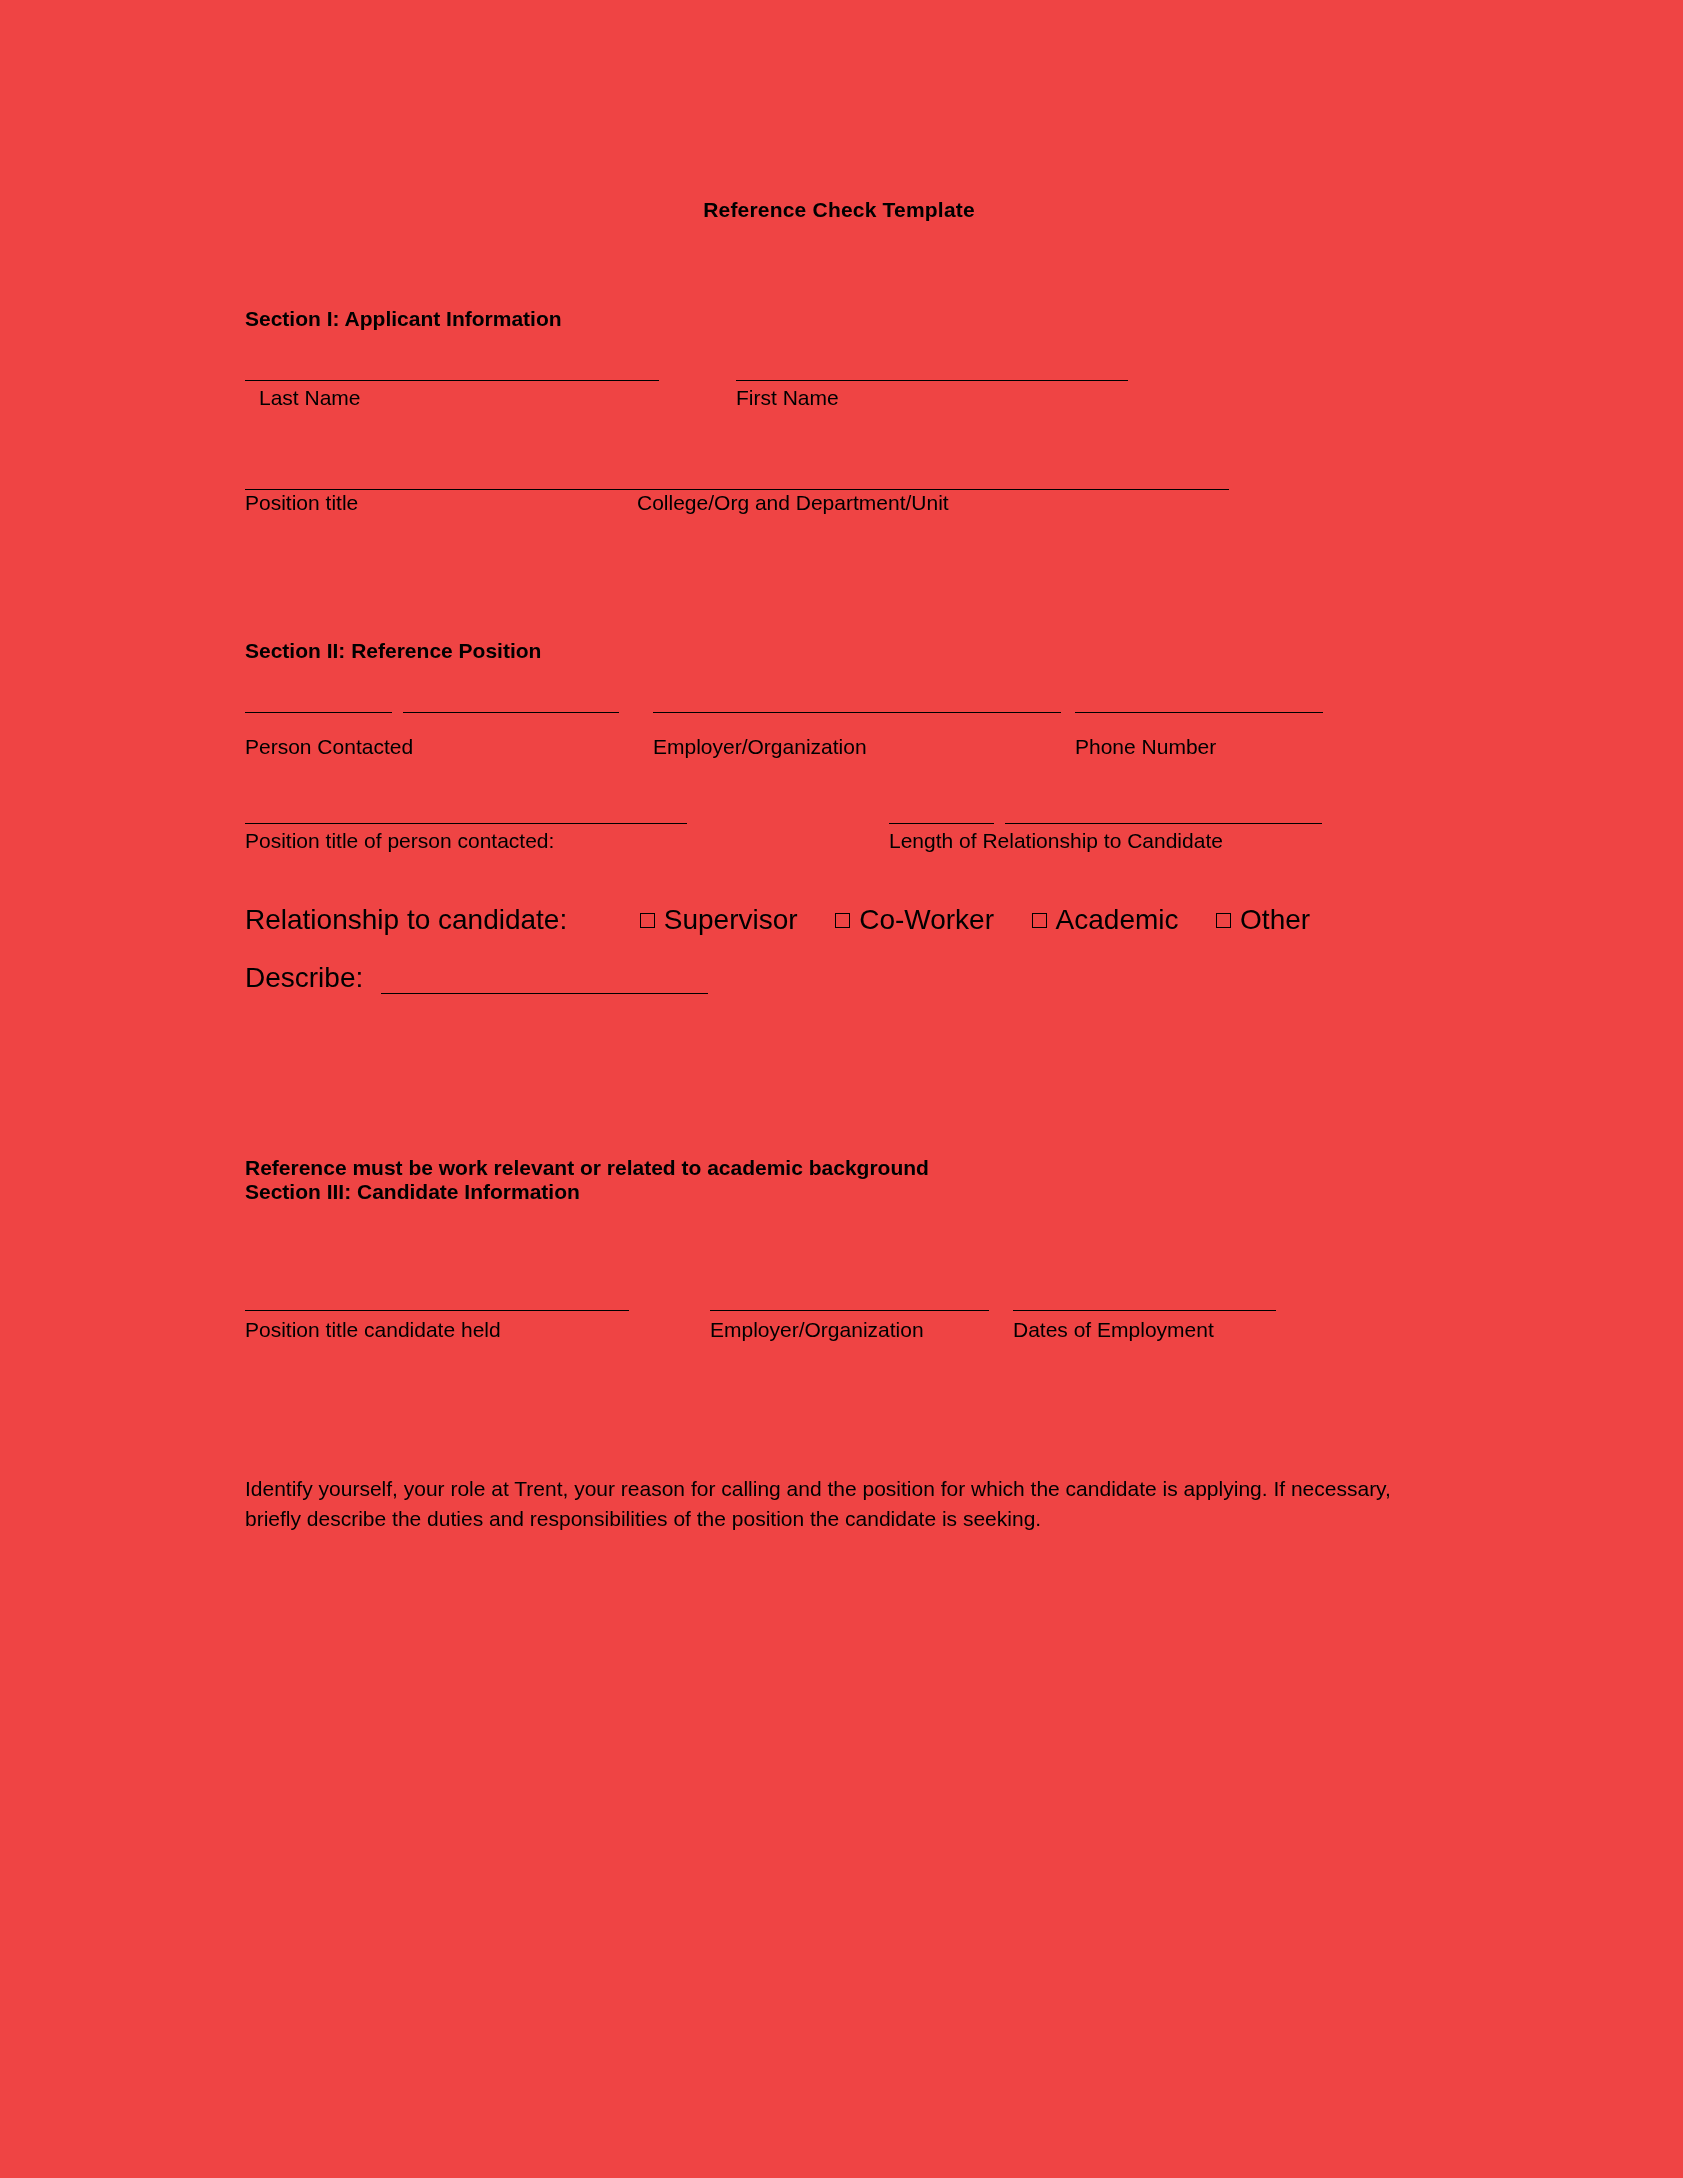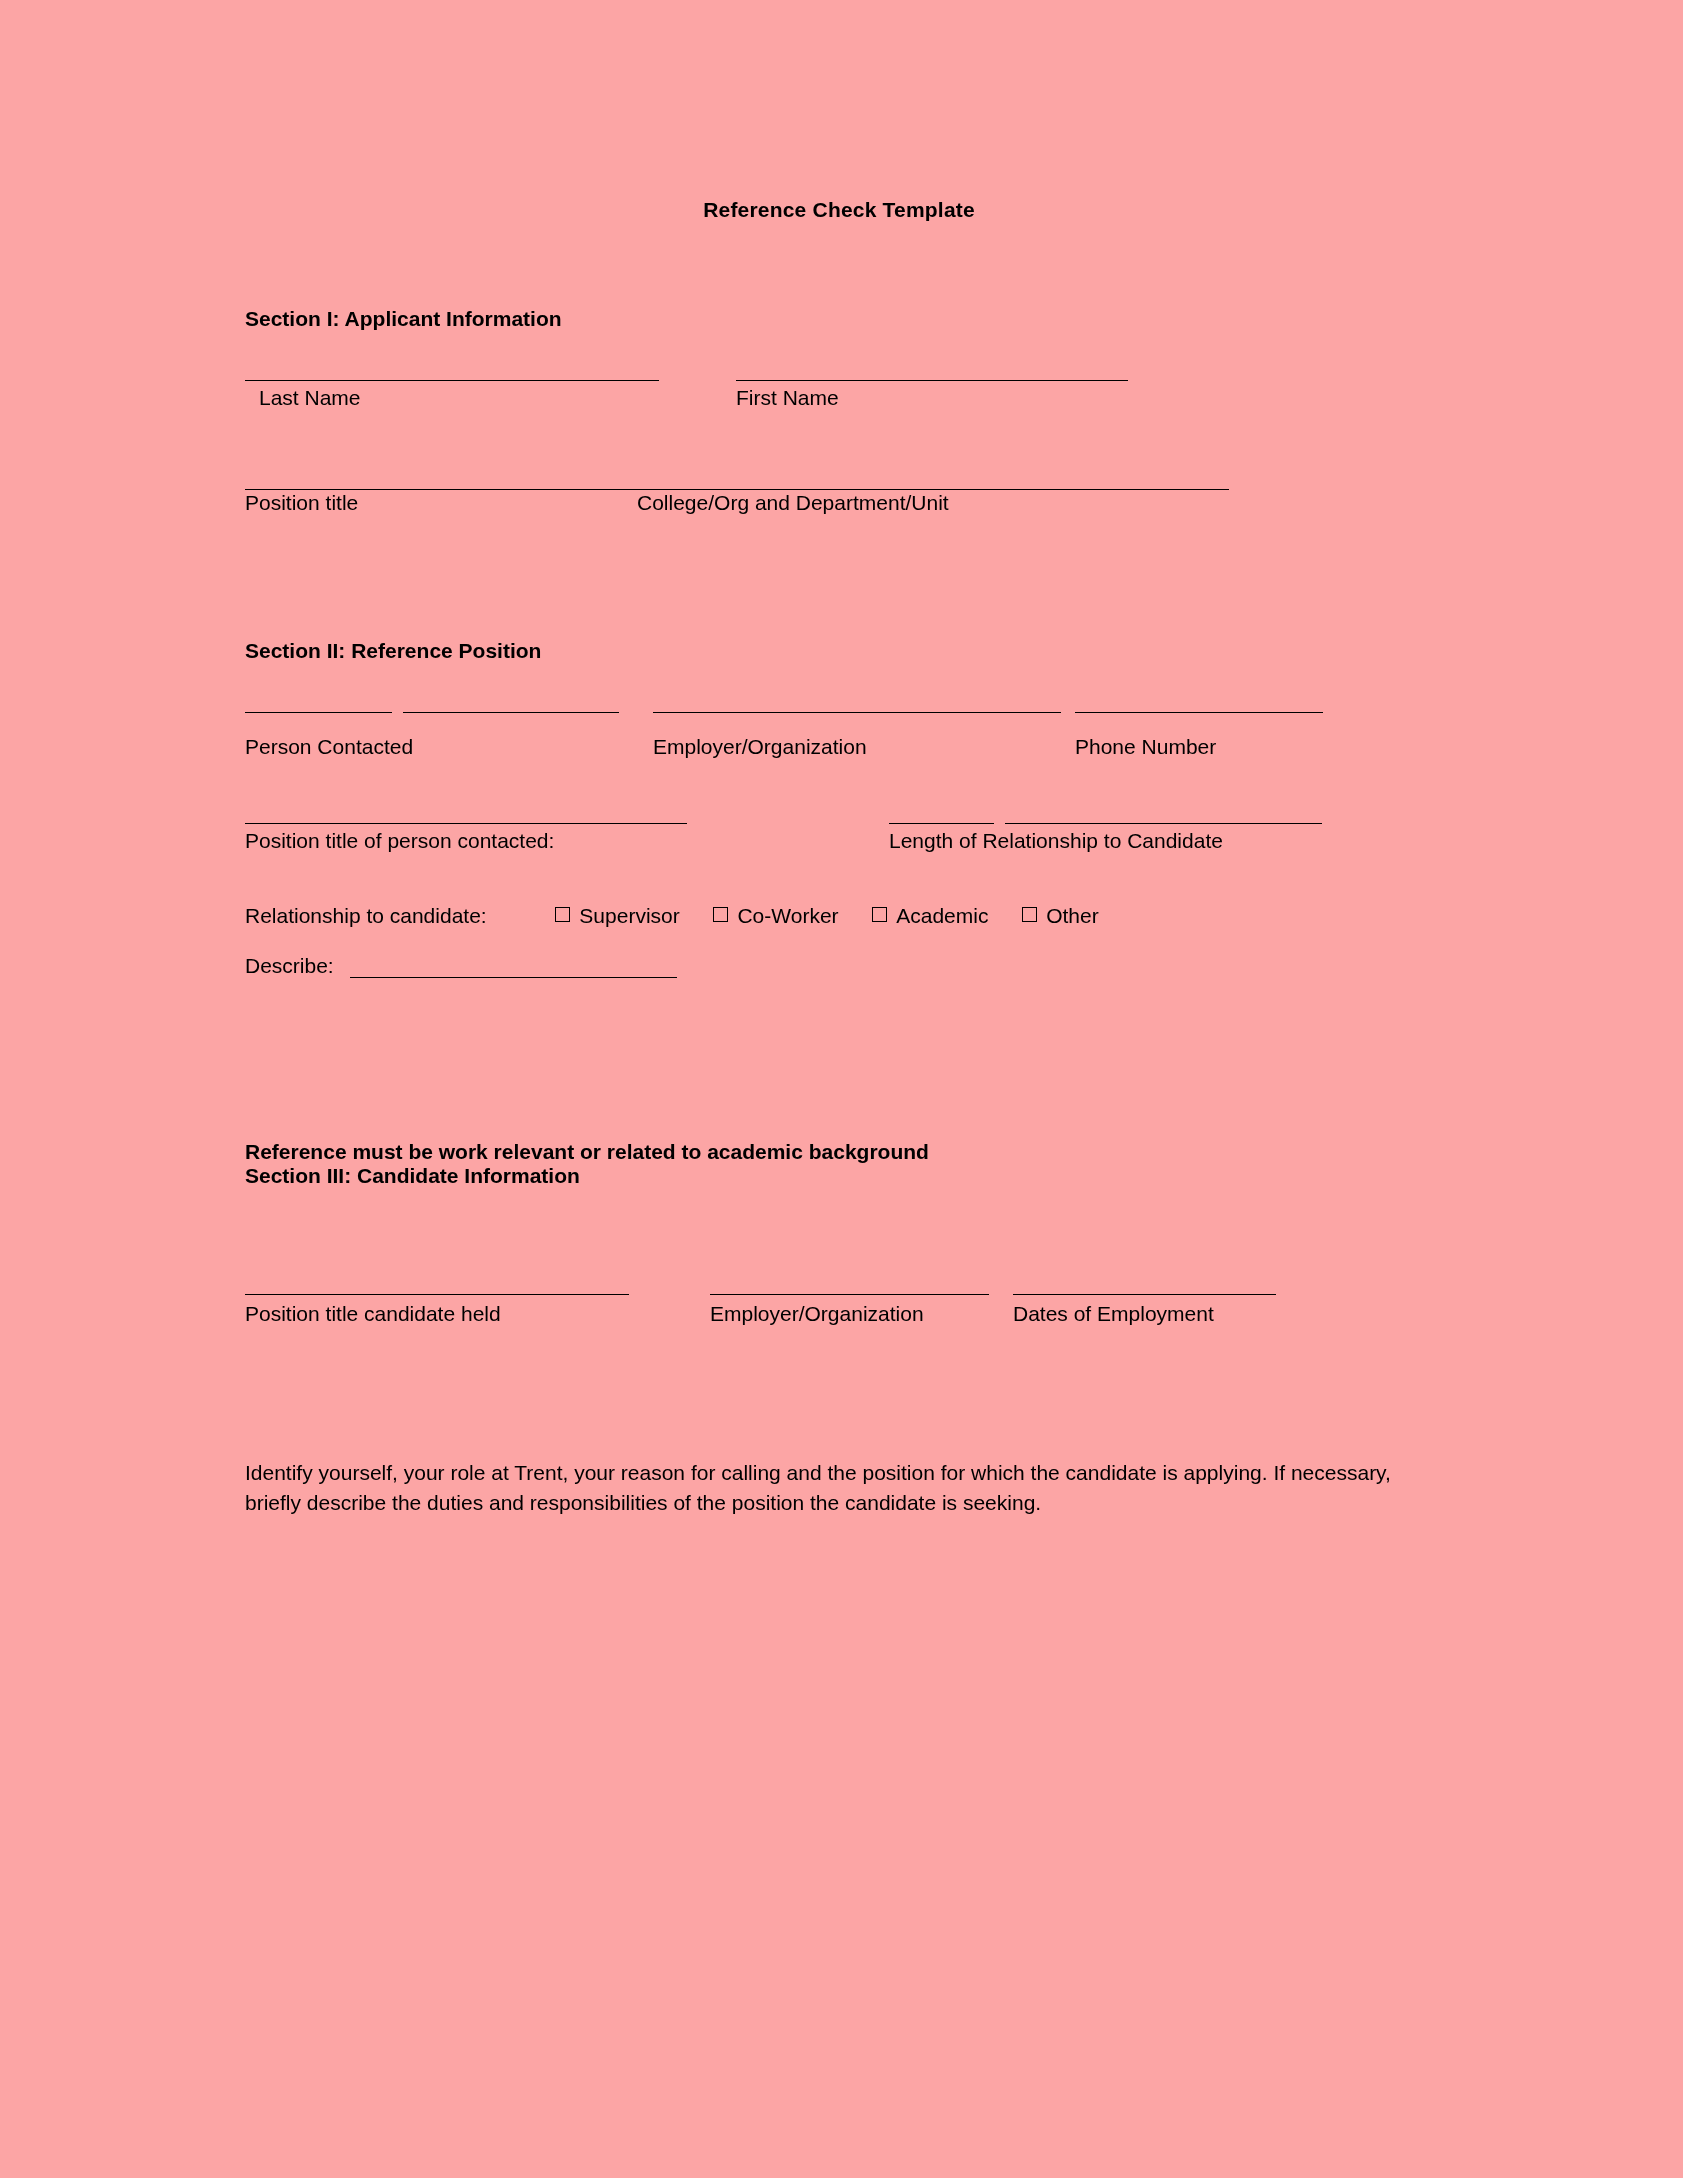--- a/index.html
+++ b/index.html
@@ -11,21 +11,21 @@
     width: 1683px;
     height: 2178px;
     font-family: "Liberation Sans", sans-serif;
     color: #000000;
     position: relative;
   }
   .page {
     position: relative;
     width: 1683px;
     height: 2178px;
-    background: #fca5a5;
+    background: #ef4444;
   }
   .content {
     position: absolute;
     left: 245px;
     top: 0;
     width: 1188px;
   }
   .doc-title {
     text-align: center;
     font-weight: bold;
@@ -62,21 +62,21 @@
     position: absolute;
     border-bottom: 1.6px solid #000;
     height: 0;
     bottom: 0;
   }
   .para {
     font-size: 21px;
     line-height: 1.45;
   }
   .checkline {
-    font-size: 21px;
+    font-size: 28px;
     white-space: nowrap;
   }
   .cbox {
     display: inline-block;
     width: 13px;
     height: 13px;
     border: 1.4px solid #000;
     margin-right: 9px;
     position: relative;
     top: -1px;

